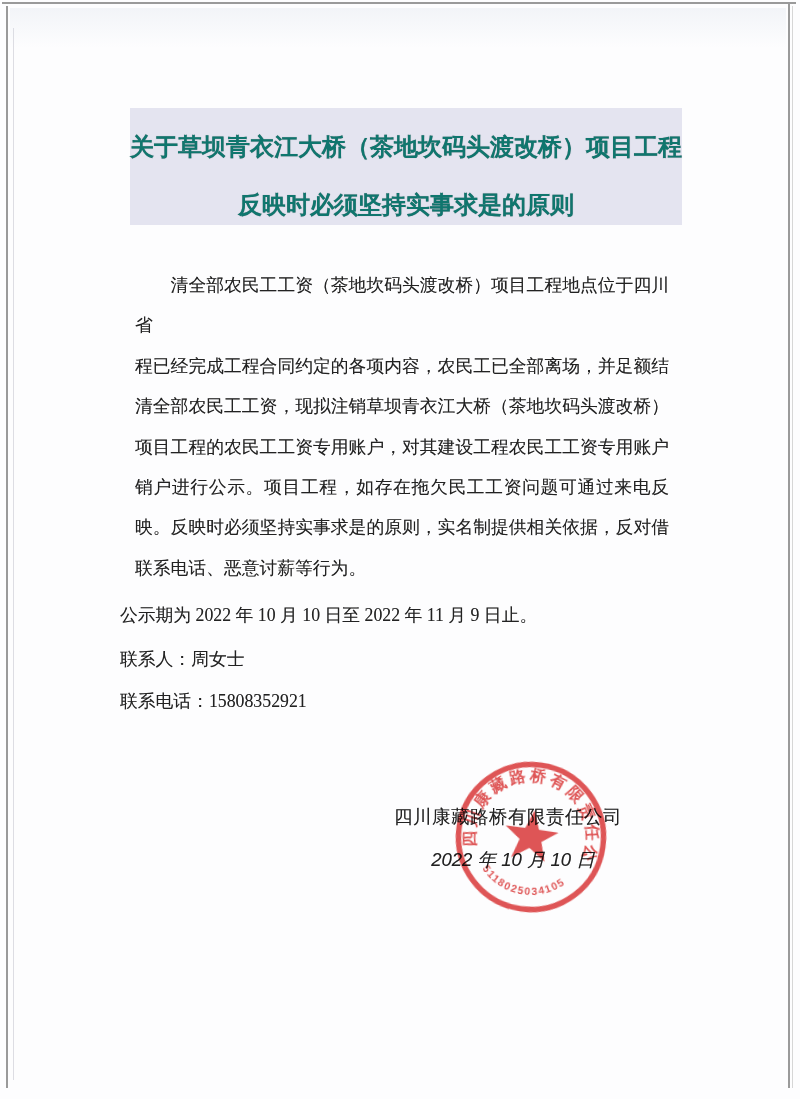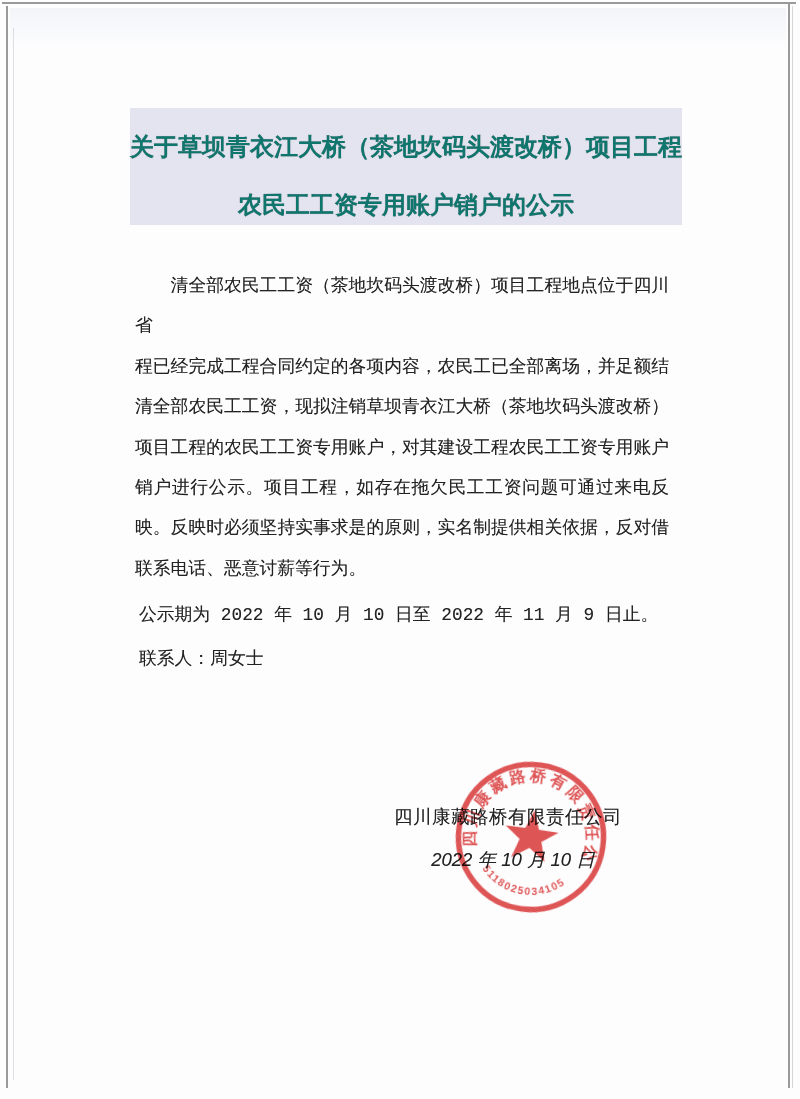--- a/index.html
+++ b/index.html
@@ -57,23 +57,23 @@
   }
   .bline {
     line-height: 40.4px;
     text-align: justify;
     text-align-last: justify;
   }
   .bline.first { text-indent: 2em; }
   .bline.last  { text-align-last: left; }
 
   .meta {
-    position: absolute; left: 139px;
+    position: absolute; left: 120px;
     font-size: 17.8px; color: var(--ink); line-height: 40px;
-    font-family: Liberation Mono, monospace;
+    font-family: Liberation Serif, serif;
     text-shadow: 0 0 0.6px rgba(40,40,40,0.35);
     white-space: nowrap;
     text-align: center;
   }
   .meta.period  { top: 595px; }
   .meta.person  { top: 639px; }
   .meta.phone   { top: 681px; }
 
   .sig-company {
     position: absolute; left: 377px; top: 805px; width: 262px;
@@ -113,34 +113,35 @@
 
   <div class="edge edge-top"></div>
   <div class="edge edge-left"></div>
   <div class="edge edge-right"></div>
   <div class="edge-left-faint"></div>
   <div class="edge-right-faint"></div>
   <div class="scan-tint"></div>
 
   <div class="title-highlight"></div>
   <div class="title-line t1">关于草坝青衣江大桥（茶地坎码头渡改桥）项目工程</div>
-  <div class="title-line t2">农民工工资专用账户销户的公示</div>
+  <div class="title-line t2">反映时必须坚持实事求是的原则</div>
 
   <div class="body-block">
     <div class="bline first">清全部农民工工资（茶地坎码头渡改桥）项目工程地点位于四川省</div>
     <div class="bline">程已经完成工程合同约定的各项内容，农民工已全部离场，并足额结</div>
     <div class="bline">清全部农民工工资，现拟注销草坝青衣江大桥（茶地坎码头渡改桥）</div>
     <div class="bline">项目工程的农民工工资专用账户，对其建设工程农民工工资专用账户</div>
     <div class="bline">销户进行公示。项目工程，如存在拖欠民工工资问题可通过来电反</div>
     <div class="bline">映。反映时必须坚持实事求是的原则，实名制提供相关依据，反对借</div>
     <div class="bline last">联系电话、恶意讨薪等行为。</div>
   </div>
 
   <div class="meta period">公示期为 2022 年 10 月 10 日至 2022 年 11 月 9 日止。</div>
   <div class="meta person"><span>联系人：</span><span>周女士</span></div>
+  <div class="meta phone"><span>联系电话：</span><span>15808352921</span></div>
 
   <div class="sig-company">四川康藏路桥有限责任公司</div>
   <div class="sig-date">2022 年 10 月 10 日</div>
 
   <svg class="seal" viewBox="0 0 170 170" aria-hidden="true">
     <circle class="ring" cx="85" cy="85" r="72.5" fill="none" stroke-width="5.5"></circle>
     <defs>
       <path id="sealTopArc" d="M 32.4,104.2 A 56,56 0 1 1 137.6,104.2" fill="none"></path>
       <path id="sealBottomArc" d="M 39.3,120.7 A 58,58 0 0 0 130.7,120.7" fill="none"></path>
     </defs>

